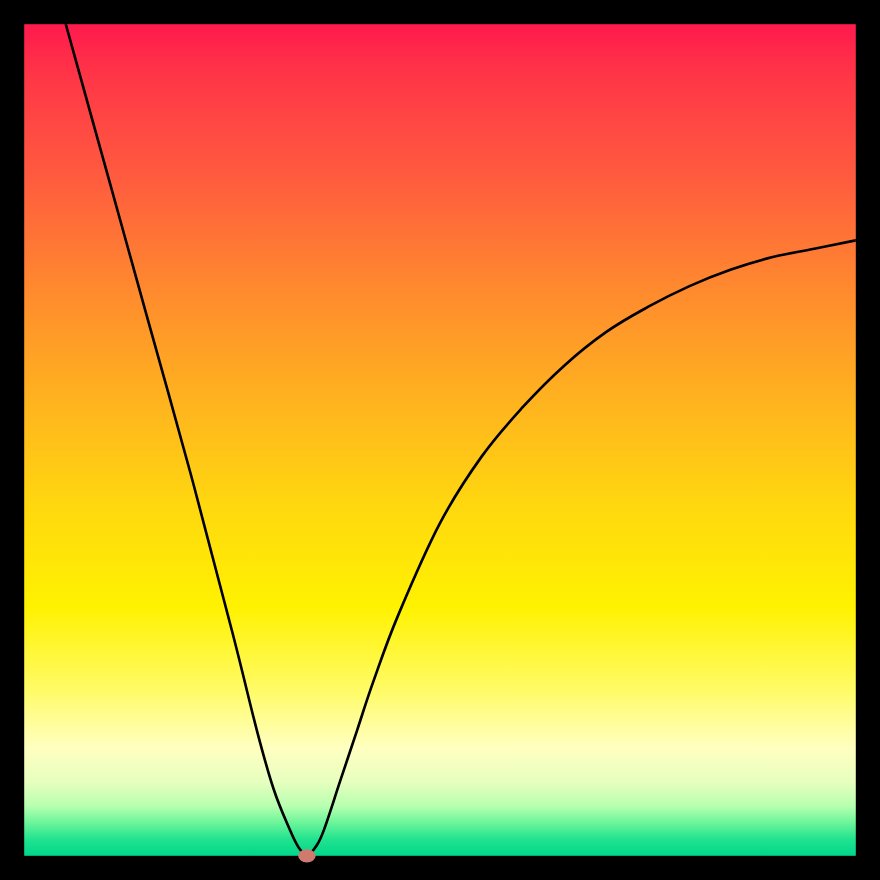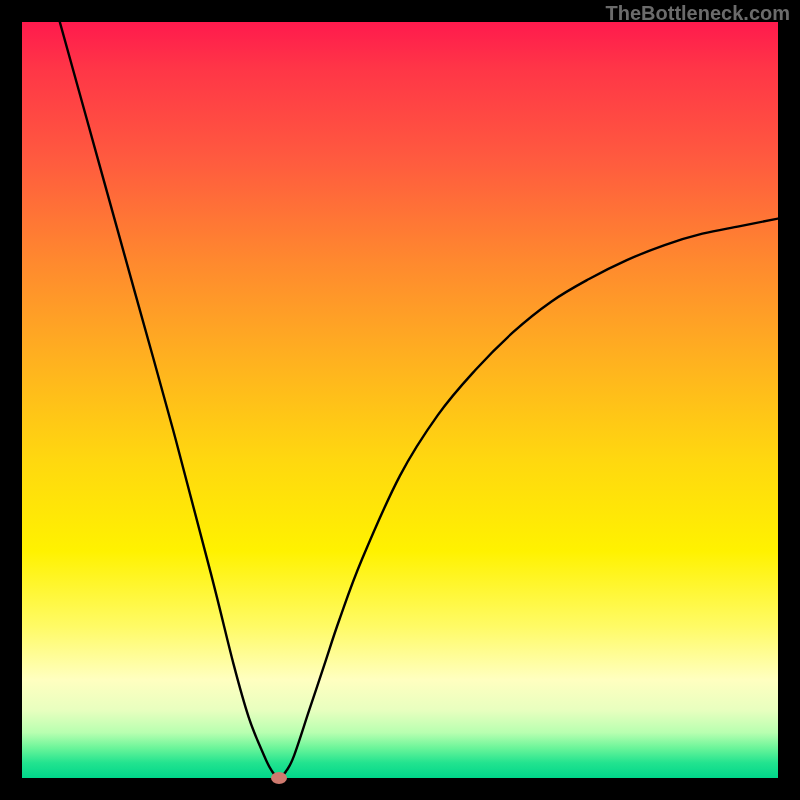--- a/index.html
+++ b/index.html
@@ -63,20 +63,19 @@
     height: 12px;
     background: #cf7a6f;
     border-radius: 50% / 50%;
     transform: translate(-50%, -50%);
   }
 </style>
 </head>
 <body>
 
 <div class="outer">
-  <div class="watermark">TheBottleneck.com</div>
   <div class="plot-area">
     <svg class="curve" viewBox="0 0 756 756" preserveAspectRatio="none">
       <path id="curve-path" fill="none" stroke="#000" stroke-width="2.4" stroke-linejoin="round" stroke-linecap="round" d="M 37.80 0.00 C 44.60 24.49, 61.99 87.09, 75.60 136.08 C 89.21 185.07, 99.79 223.17, 113.40 272.16 C 127.01 321.15, 137.59 357.89, 151.20 408.24 C 164.81 458.59, 178.11 509.70, 189.00 551.88 C 199.89 594.06, 204.88 616.74, 211.68 642.60 C 218.48 668.46, 221.36 679.19, 226.80 695.52 C 232.24 711.85, 237.84 723.79, 241.92 733.32 C 246.00 742.85, 246.76 744.36, 249.48 748.44 C 252.20 752.52, 254.32 756.00, 257.04 756.00 C 259.76 756.00, 261.88 752.52, 264.60 748.44 C 267.32 744.36, 268.08 744.21, 272.16 733.32 C 276.24 722.43, 281.84 704.29, 287.28 687.96 C 292.72 671.63, 296.96 658.93, 302.40 642.60 C 307.84 626.27, 310.72 616.29, 317.52 597.24 C 324.32 578.19, 329.31 562.62, 340.20 536.76 C 351.09 510.90, 364.39 479.46, 378.00 453.60 C 391.61 427.74, 402.19 412.17, 415.80 393.12 C 429.41 374.07, 439.99 362.73, 453.60 347.76 C 467.21 332.79, 477.79 322.21, 491.40 309.96 C 505.01 297.71, 515.59 289.25, 529.20 279.72 C 542.81 270.19, 553.39 264.52, 567.00 257.04 C 580.61 249.56, 591.19 244.26, 604.80 238.14 C 618.41 232.02, 628.99 227.78, 642.60 223.02 C 656.21 218.26, 666.79 215.08, 680.40 211.68 C 694.01 208.28, 704.59 206.84, 718.20 204.12 C 731.81 201.40, 749.20 197.92, 756.00 196.56"></path>
     </svg>
     <div id="min-dot" class="minimum-dot" style="left: 257.04px; top: 756px; background: rgb(207, 122, 111);"></div>
   </div>
 </div>
 
 </body></html>

